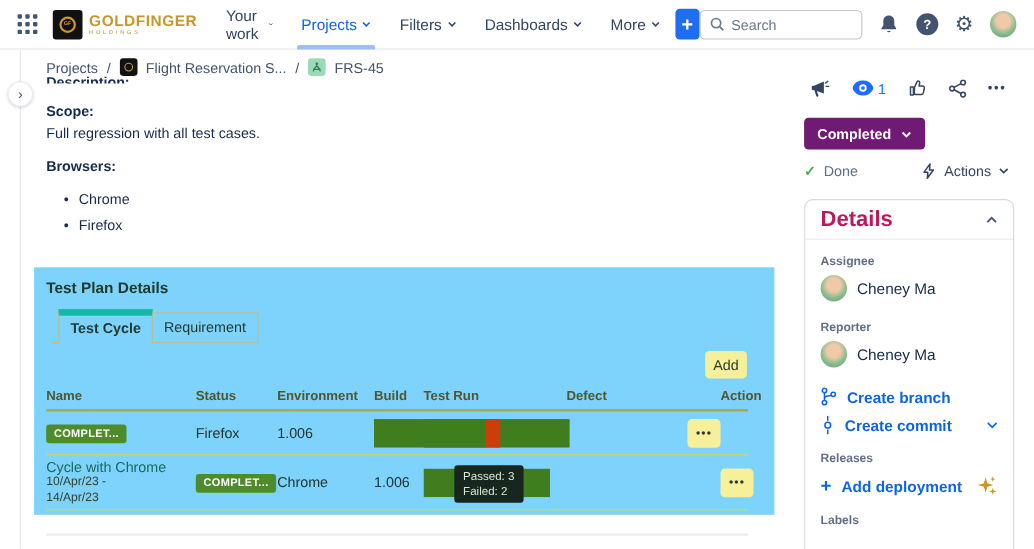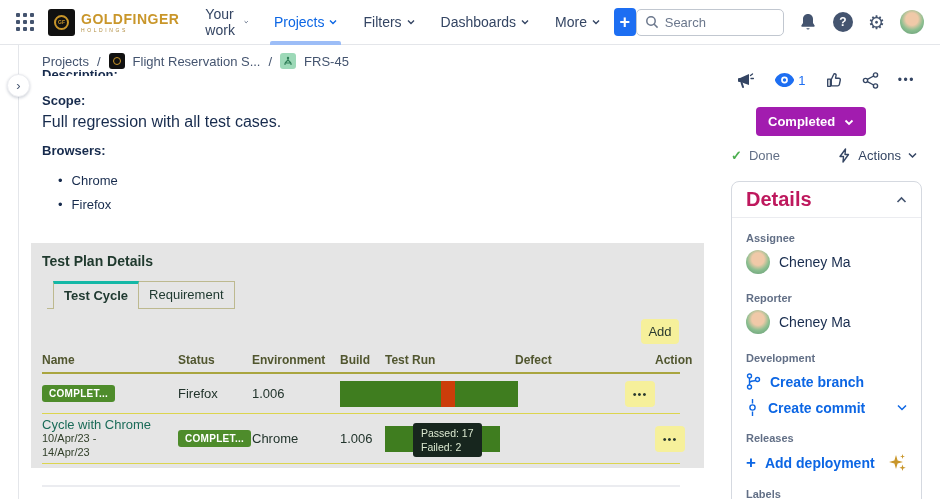--- a/index.html
+++ b/index.html
@@ -47,30 +47,30 @@
   
   .content { position:absolute; left:42px; top:45px; width:662px; height:454px; }
   .breadcrumb { position:absolute; top:8px; left:0; display:flex; align-items:center; gap:8px; font-size:13px; color:#44546F; }
   .breadcrumb a { color:#44546F; text-decoration:none; cursor:pointer; }
   .bc-proj-icon { width:16px; height:16px; background:#111; border-radius:3px; display:flex; align-items:center; justify-content:center; }
   .bc-proj-icon i { width:8px; height:8px; border:1.5px solid #C9962A; border-radius:50%; }
   .bc-issue-icon { width:16px; height:16px; background:#9DD9B8; border-radius:3px; display:flex; align-items:center; justify-content:center; }
   .desc-clip { position:absolute; top:22px; left:0; height:9px; overflow:hidden; }
   .desc-clip span { display:block; font-size:13px; font-weight:bold; color:#172B4D; }
   .h-label { position:absolute; left:0; font-size:13px; font-weight:bold; color:#172B4D; }
-  .p-text  { position:absolute; left:0; font-size:16px; color:#172B4D;text-align:right; }
+  .p-text  { position:absolute; left:0; font-size:13px; color:#172B4D;text-align:right; }
   .bullet  { position:absolute; left:16px; display:flex; gap:9px; font-size:13px; color:#172B4D; }
   .bullet::before { content:"•"; }
 
   
   .yellow { position:absolute; left:-11px; top:198px; width:673px; height:225px; background:#F2E93E; }
   .tp-title { position:absolute; left:11px; top:10px; font-size:14px; font-weight:bold; color:#203A2E; }
   .tabs { position:absolute; left:16px; top:38px; display:flex; align-items:flex-end; }
   .tab { padding:5px 10px 6px; font-size:13px; color:#203A31; border:1px solid #BDB98F; cursor:pointer; }
-  .tab.active { font-weight:bold; border-top:3px solid #14b8a6; border-bottom:none; padding-top:4px; }
+  .tab.active { font-weight:bold; border-top:6px solid #14b8a6; border-bottom:none; padding-top:4px; }
   .tab.inactive { border-left:none; }
   .tabs::before { content:""; width:6px; height:1px; background:#BDB98F; align-self:flex-end; }
   .add-btn { position:absolute; left:610px; top:76px; width:38px; height:25px; border:none; border-radius:4px;
              background:#F6F09B; color:#2A3A2F; font-size:13px; cursor:pointer; font-family:"Liberation Sans",sans-serif; }
   .ttable { position:absolute; left:11px; top:110px; width:638px; }
   .thead, .trow { display:grid; grid-template-columns:136px 74px 88px 45px 130px 140px 1fr; align-items:center; }
   .thead { font-size:12px; font-weight:bold; color:#51562F; padding-bottom:5px; border-bottom:2px solid #A9A53F; }
   .thead .right { text-align:right; }
   .trow { border-bottom:1px solid #DCD54E; }
   .trow.r1 { min-height:40px; }
@@ -226,21 +226,21 @@
     <div class="h-label" style="top:48px">Scope:</div>
     <div class="p-text" style="top:68px">Full regression with all test cases.</div>
     <div class="h-label" style="top:98px">Browsers:</div>
     <div class="bullet" style="top:128px">
         <span>Chrome</span>
       </div>
     <div class="bullet" style="top:152px">
         <span>Firefox</span>
       </div>
 
-    <section class="yellow" style="background-color: #e5e5e5;">
+    <section class="yellow" style="background-color: #7dd3fc;">
       <div class="tp-title">Test Plan Details</div>
 
       <div class="tabs">
         <div class="tab active">Test Cycle</div>
         <div class="tab inactive">Requirement</div>
       </div>
 
       <button class="add-btn">Add</button>
 
       <div class="ttable">
@@ -281,21 +281,21 @@
           </div>
           <div class="cell"><span class="badge" style="background-color: rgb(78, 140, 43);">COMPLET...</span></div>
           <div class="cell">Chrome</div>
           <div class="cell">1.006</div>
           <div class="cell">
             <div class="bar-wrap">
               <div class="bar">
                 <div class="seg" style="width: 100%; background-color: rgb(63, 125, 31);"></div>
               </div>
               <div class="tooltip">
-                <div>Passed: 17</div>
+                <div>Passed: 3</div>
                 <div>Failed: 2</div>
               </div>
             </div>
           </div>
           <div class="cell"></div>
           <div class="cell action"><button class="more-btn">•••</button></div>
         </div>
       </div>
     </section>
 
@@ -330,21 +330,21 @@
         <svg width="17" height="17" viewBox="0 0 17 17">
             <circle cx="13.5" cy="3" r="2.1" fill="none" stroke="#344563" stroke-width="1.4"></circle>
             <circle cx="3.5" cy="8.5" r="2.1" fill="none" stroke="#344563" stroke-width="1.4"></circle>
             <circle cx="13.5" cy="14" r="2.1" fill="none" stroke="#344563" stroke-width="1.4"></circle>
             <path d="M5.4 7.4 11.6 4M5.4 9.6l6.2 3.4" stroke="#344563" stroke-width="1.4"></path>
           </svg>
       </span>
       <span class="more-dots">•••</span>
     </div>
 
-    <button class="status-btn" style="background-color: #a21caf; margin-left: 25px;">
+    <button class="status-btn" style="background-color: #701a75;">
       <span>Completed</span>
       <svg width="10" height="8" viewBox="0 0 10 8">
           <path d="M1.5 2.5 5 6 8.5 2.5" fill="none" stroke="#fff" stroke-width="1.8"></path>
         </svg>
     </button>
 
     <div class="done-row">
       <span class="done">
         <span class="ck">✓</span>
         <span>Done</span>
@@ -373,21 +373,20 @@
           <span class="avatar small"></span>
           <span>Cheney Ma</span>
         </div>
 
         <div class="fld-label">Reporter</div>
         <div class="person">
           <span class="avatar small"></span>
           <span>Cheney Ma</span>
         </div>
 
-        <div class="fld-label dev-label">Development</div>
         <div class="linkrow">
           <svg width="15" height="17" viewBox="0 0 15 17">
               <circle cx="3.5" cy="3" r="2" fill="none" stroke="#0C66E4" stroke-width="1.4"></circle>
               <circle cx="3.5" cy="14" r="2" fill="none" stroke="#0C66E4" stroke-width="1.4"></circle>
               <circle cx="11.5" cy="6.5" r="2" fill="none" stroke="#0C66E4" stroke-width="1.4"></circle>
               <path d="M3.5 5v7M3.5 10c0-2.5 4-1.5 6.2-2.6" fill="none" stroke="#0C66E4" stroke-width="1.4"></path>
             </svg>
           <a>Create branch</a>
         </div>
         <div class="linkrow">

